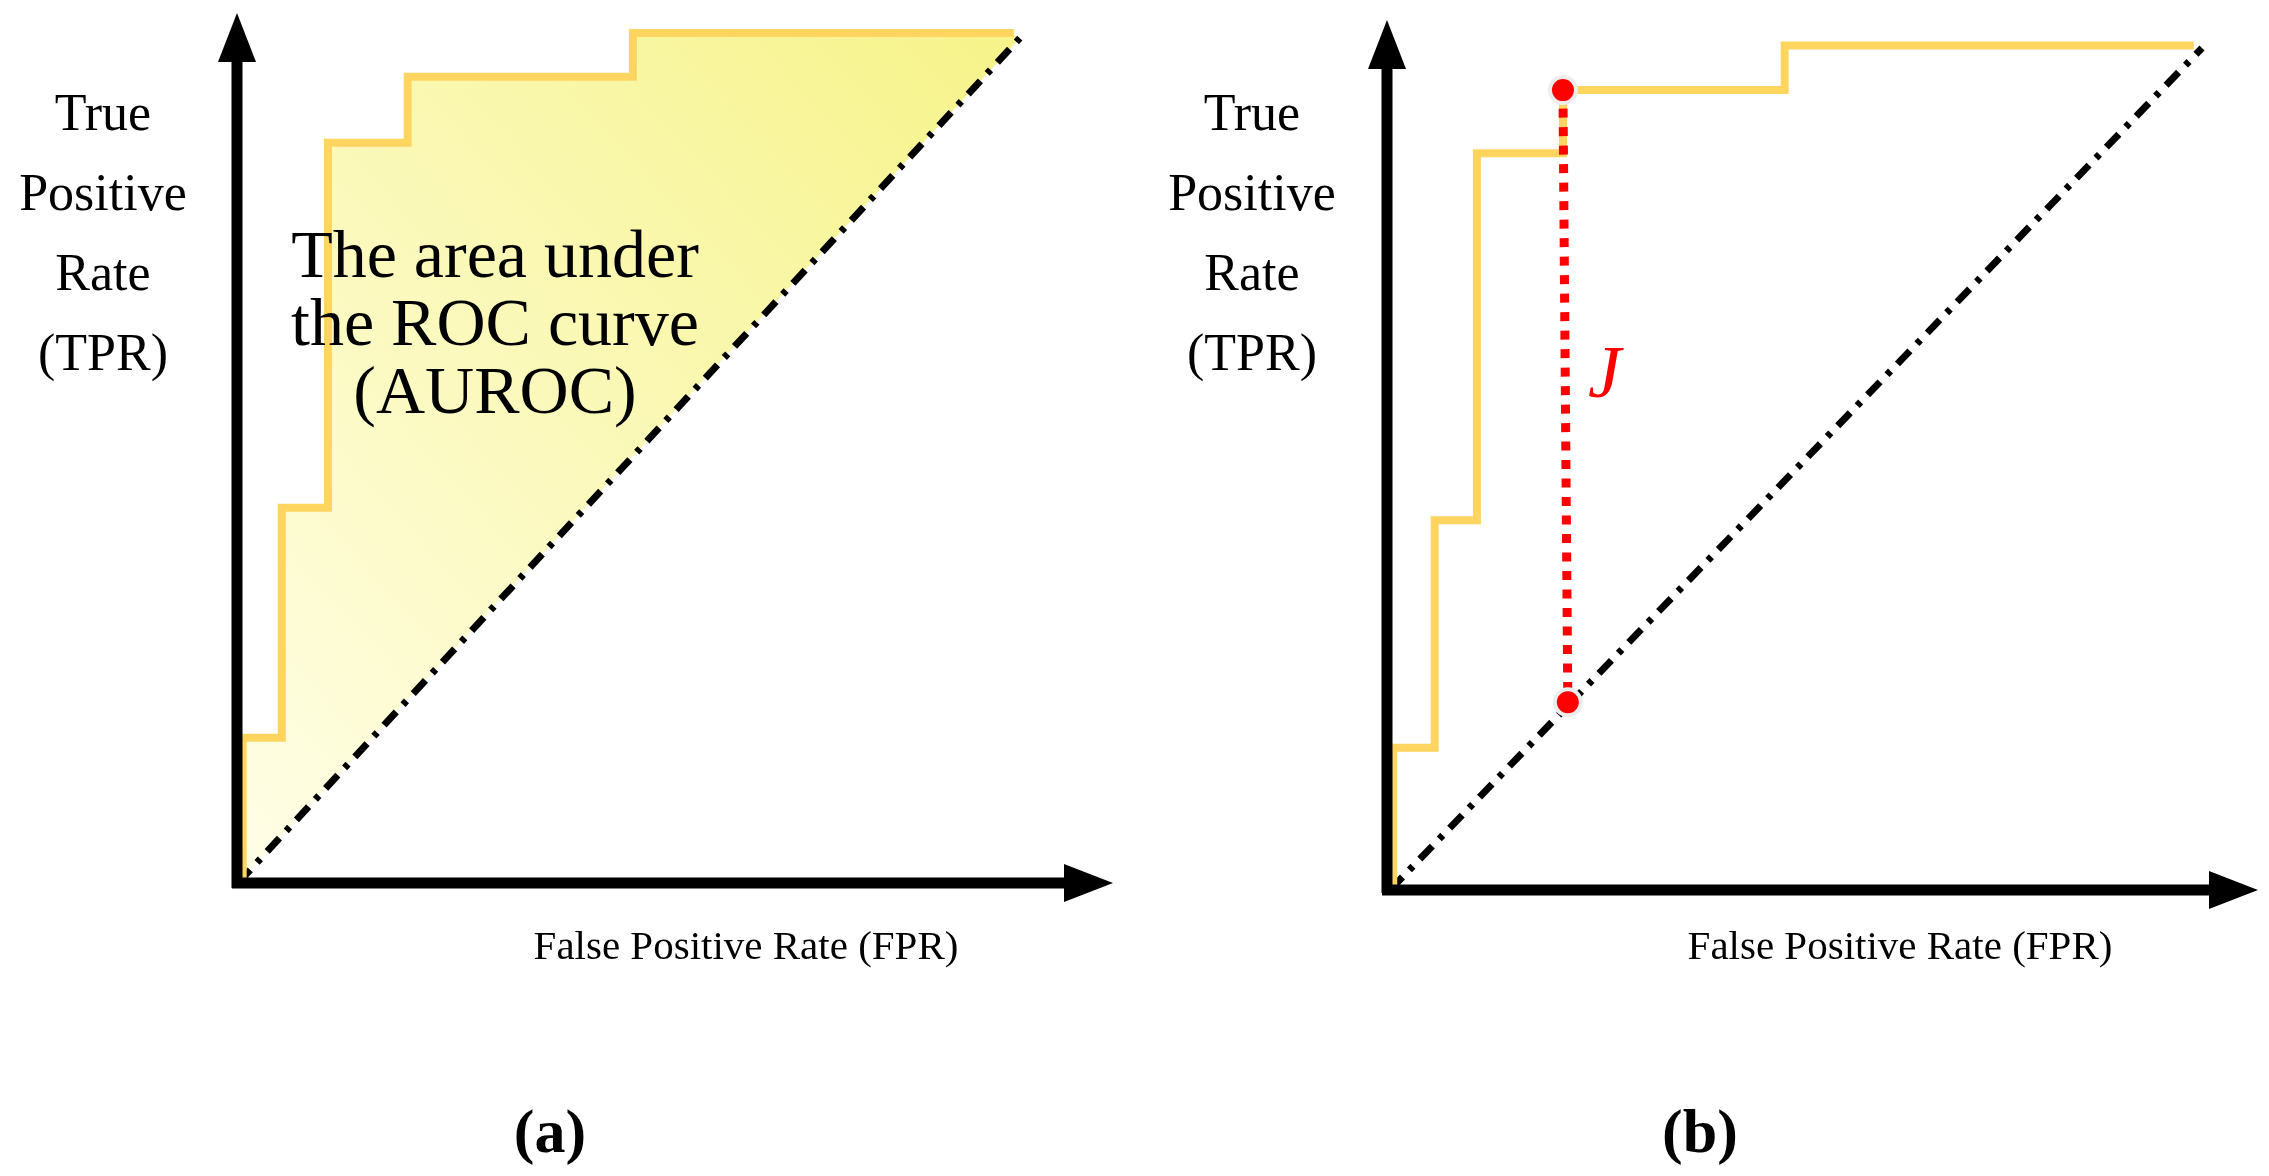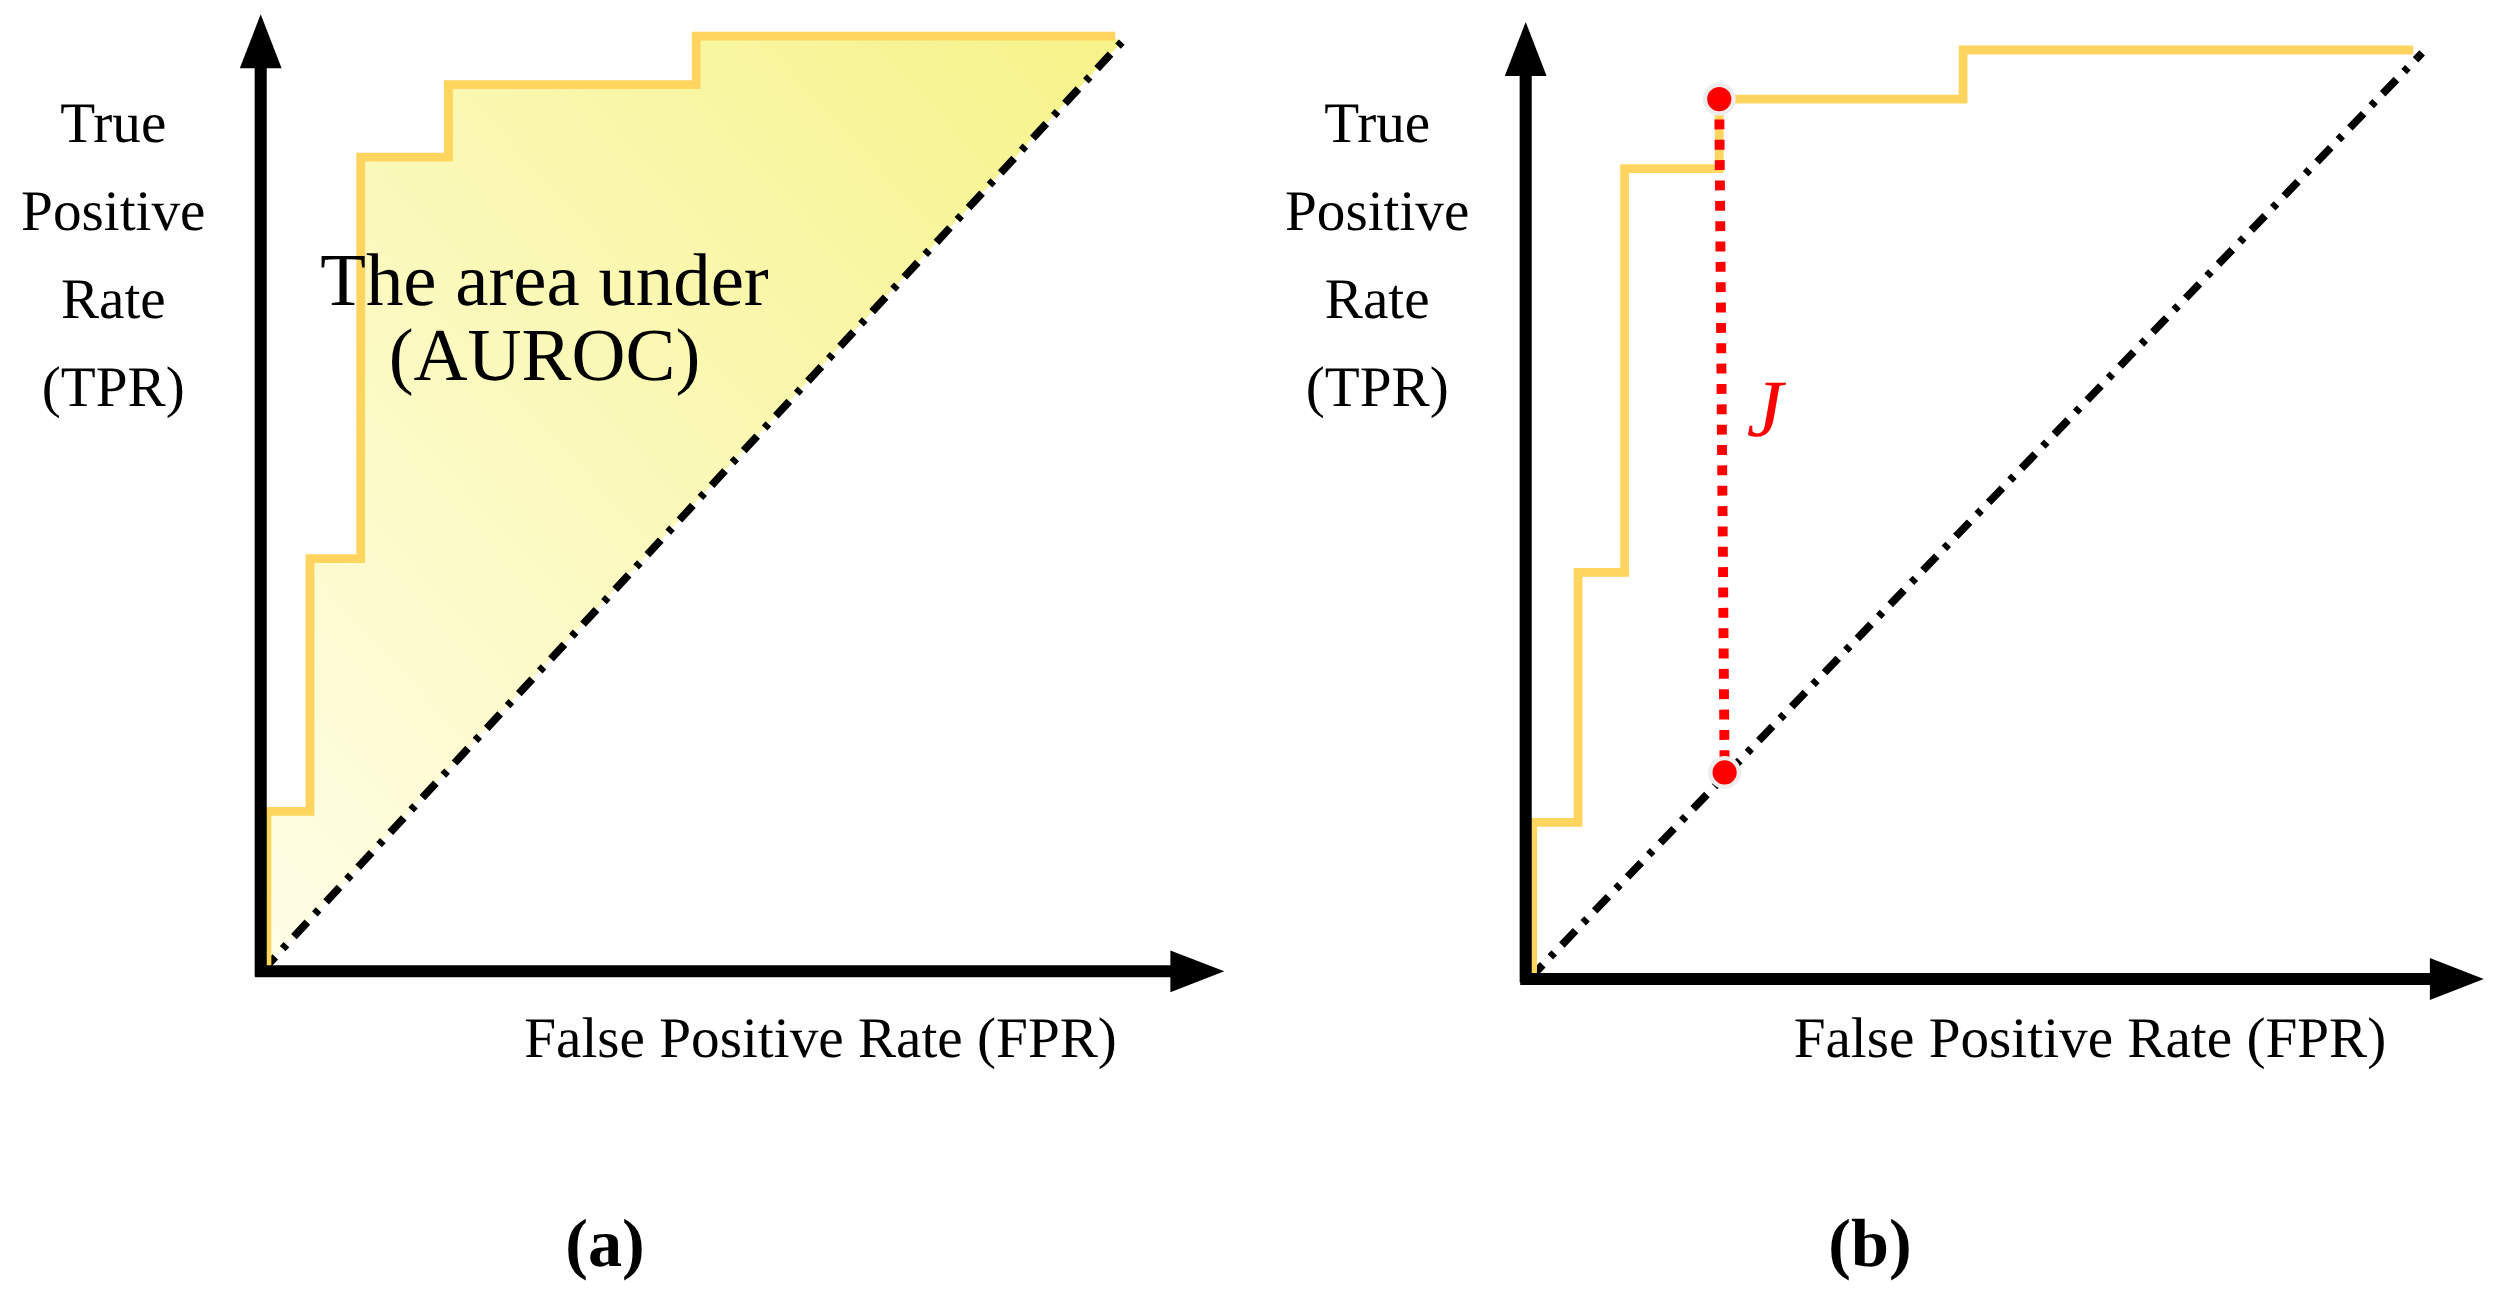--- a/index.html
+++ b/index.html
@@ -8,21 +8,21 @@
     width:2269px;height:1176px;
     background:#ffffff;
     font-family:"Liberation Serif","DejaVu Serif",serif;
     color:#000;
     overflow:hidden;
   }
   #chart-svg{position:absolute;left:0;top:0;width:2269px;height:1176px;}
   .txt{position:absolute;text-align:center;white-space:nowrap;}
   .tpr-label{font-size:52px;line-height:80px;}
   .tpr-label span{display:block;}
-  .fpr-label{font-size:52px;line-height:60px;}
+  .fpr-label{font-size:41px;line-height:60px;}
   .area-label{font-size:68px;line-height:68px;}
   .area-label span{display:block;}
   .caption{font-size:62px;line-height:70px;font-weight:bold;}
   .j-label{font-size:74px;line-height:80px;font-style:italic;color:#FF0000;text-align:left;}
 </style>
 </head>
 <body>
 
 <div id="figure">
 
@@ -57,20 +57,21 @@
 
   <div class="txt tpr-label" style="left:0px;top:73px;width:206px;">
     <span>True</span>
     <span>Positive</span>
     <span>Rate</span>
     <span>(TPR)</span>
   </div>
 
   <div class="txt area-label" style="left:220px;top:220px;width:550px;">
     <span>The area under</span>
+    <span>the ROC curve</span>
     <span>(AUROC)</span>
   </div>
 
   <div class="txt fpr-label" style="left:446px;top:915px;width:600px;">False Positive Rate (FPR)</div>
 
   <div class="txt caption" style="left:450px;top:1096px;width:200px;">(a)</div>
 
   <div class="txt tpr-label" style="left:1149px;top:73px;width:206px;">
     <span>True</span>
     <span>Positive</span>

